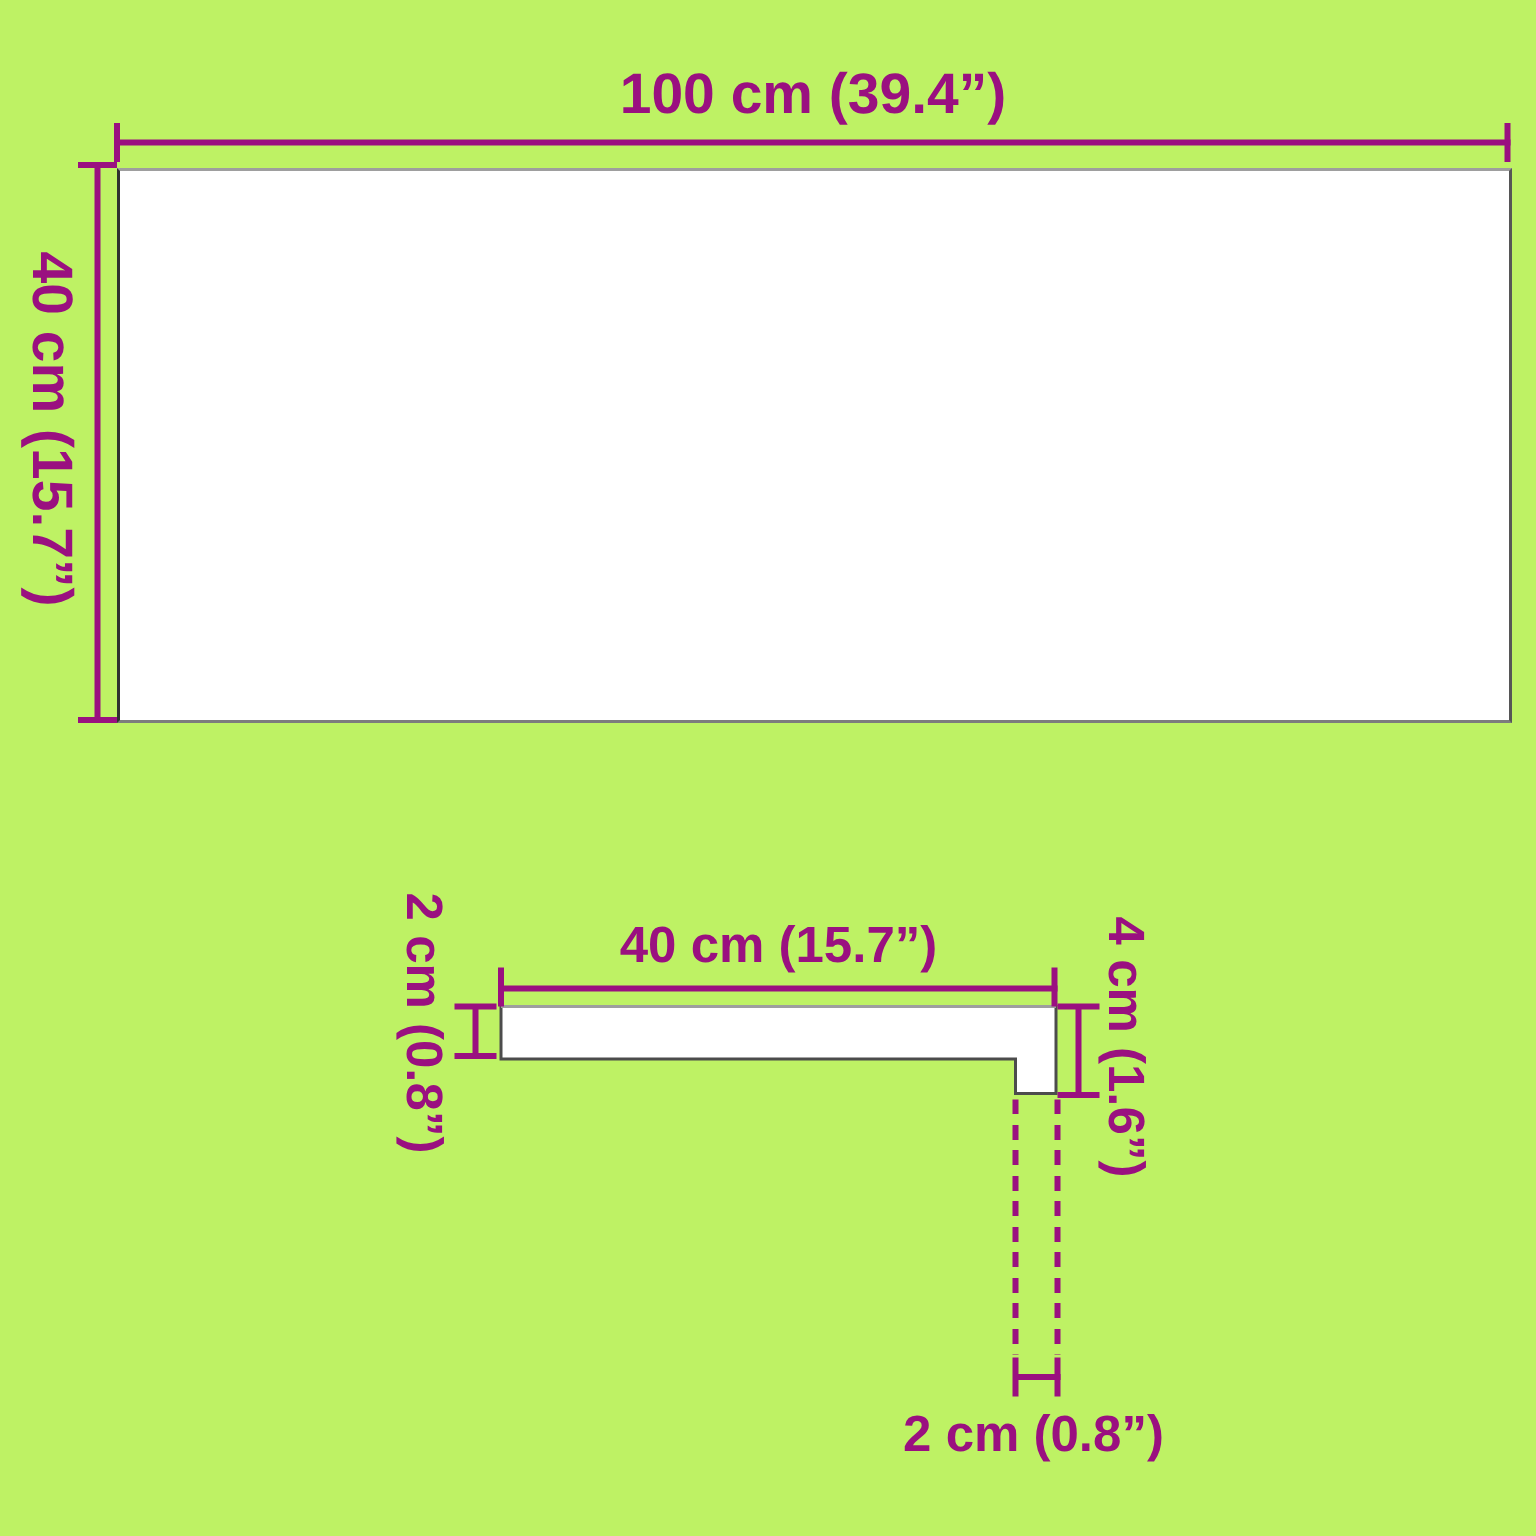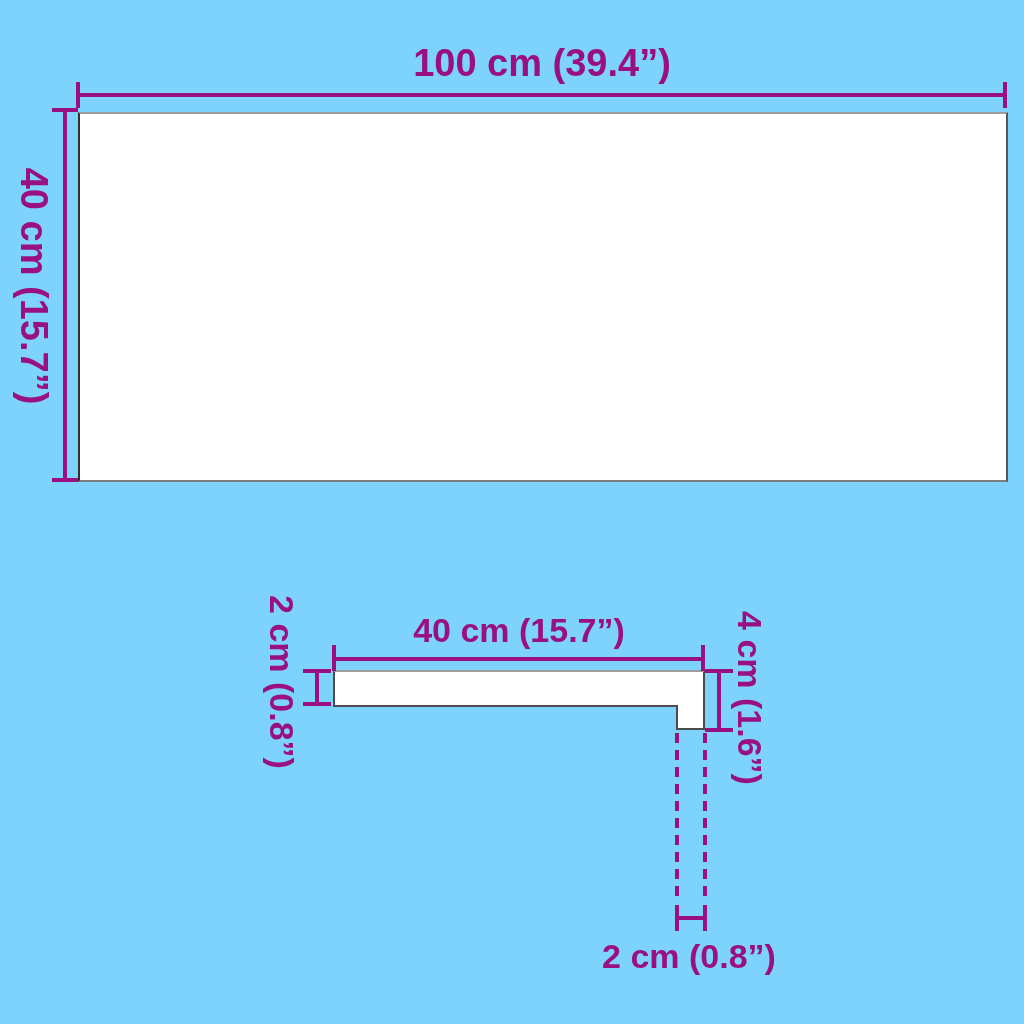--- a/index.html
+++ b/index.html
@@ -2,21 +2,21 @@
 <html style="--accent: #9A1080; --outline-light: #9e9e9e; --outline-dark: #4c4c4c;"><head>
 <meta charset="utf-8">
 <style>
   :root{
     --accent:#9A1080;
     --outline-light:#9e9e9e;
     --outline-dark:#4c4c4c;
   }
   html,body{margin:0;padding:0;background:#fff;}
   .stage{
-    position:relative;width:1024px;height:1024px;background:#7dd3fc;overflow:hidden;
+    position:relative;width:1024px;height:1024px;background:#bef264;overflow:hidden;
     font-family:"Liberation Sans",sans-serif;font-weight:bold;color:var(--accent);
   }
   .line{position:absolute;background:var(--accent);}
   .dash-v{
     position:absolute;width:4px;
     background:repeating-linear-gradient(to bottom,var(--accent) 0 10px,transparent 10px 17px);
   }
   .lbl{
     position:absolute;white-space:nowrap;line-height:1;
     transform:translate(-50%,-50%);

